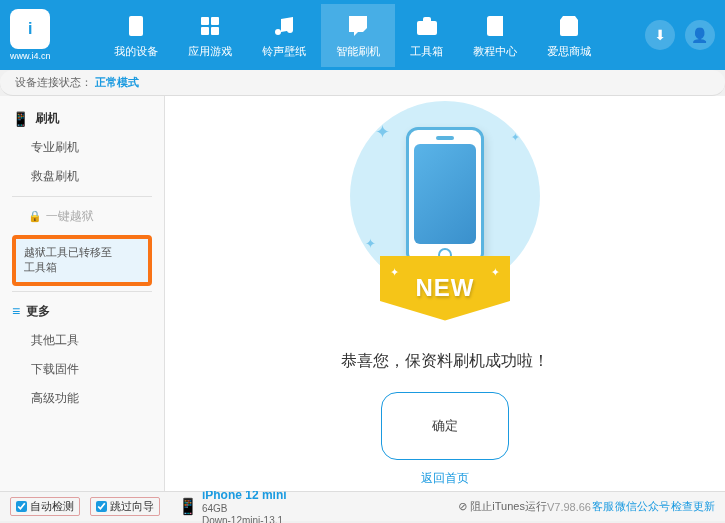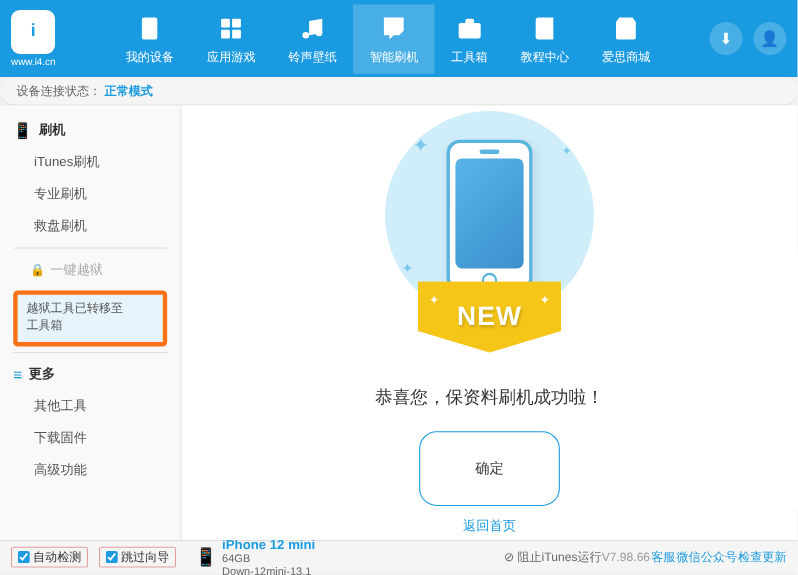--- a/index.html
+++ b/index.html
@@ -172,21 +172,20 @@
 
 <div class="main">
 
   <div class="sidebar">
 
     <div class="sidebar-section">
       <div class="sidebar-section-title">
         <span class="section-icon">📱</span>
         <span>刷机</span>
       </div>
-      <div class="sidebar-item">iTunes刷机</div>
       <div class="sidebar-item">专业刷机</div>
       <div class="sidebar-item">救盘刷机</div>
     </div>
 
     <div class="sidebar-divider"></div>
 
     <div class="sidebar-section">
       <div class="sidebar-disabled">
         <span class="lock-icon">🔒</span>
         <span>一键越狱</span>

